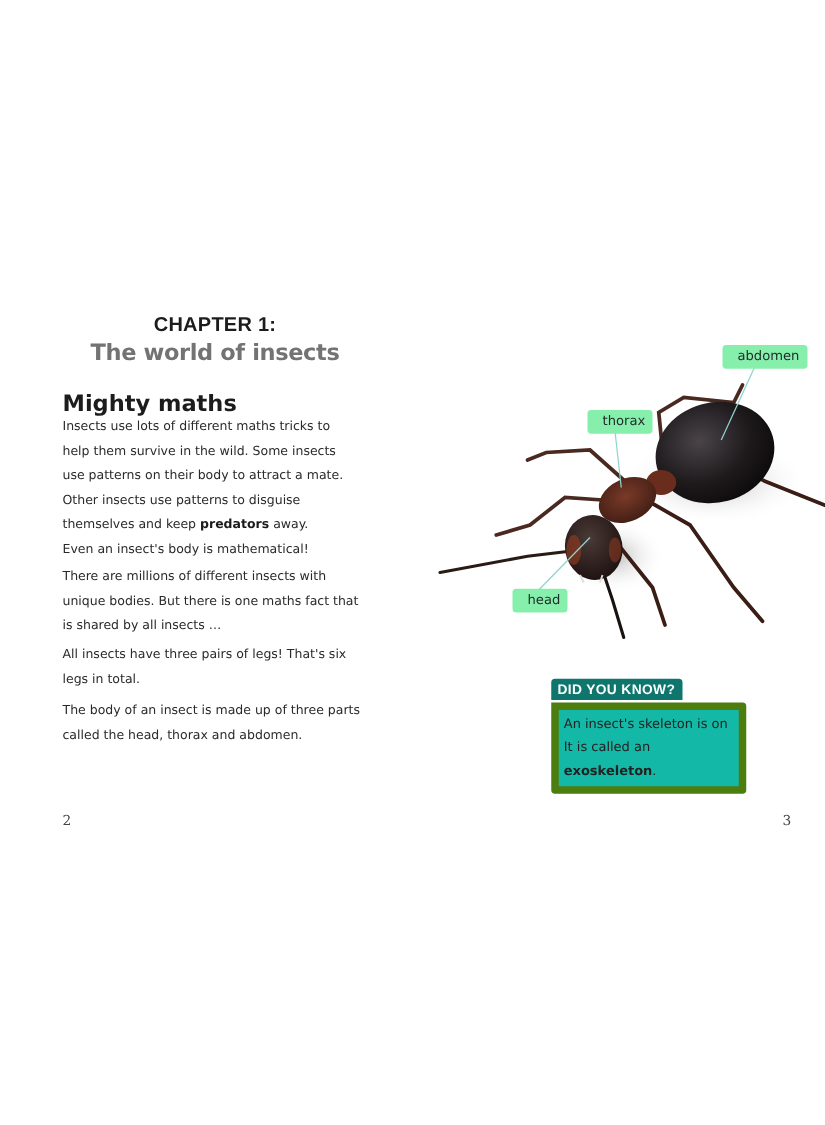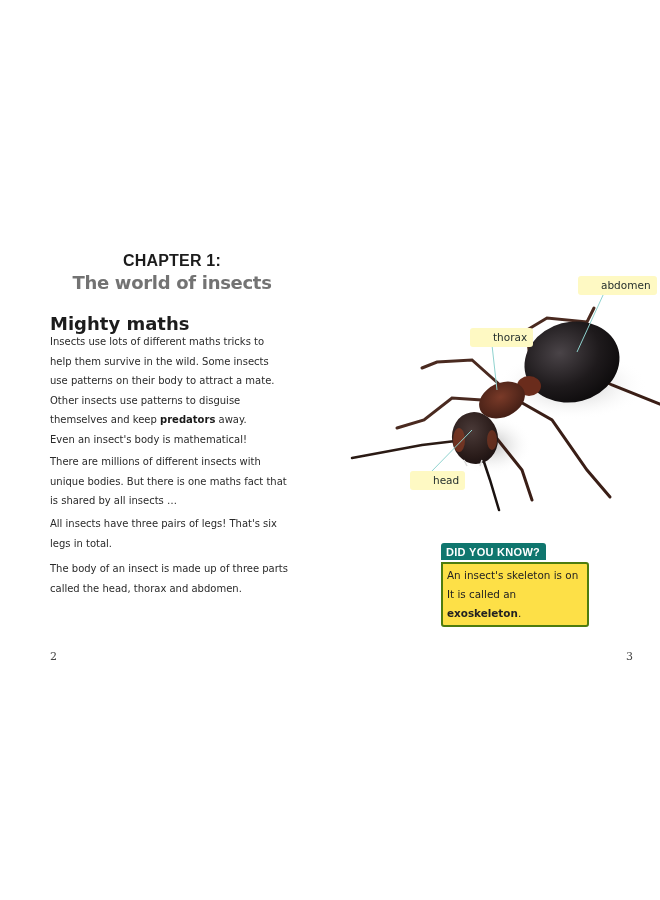--- a/index.html
+++ b/index.html
@@ -78,25 +78,25 @@
     .page-num.right { left: 614px; }
 
     
     .ant-figure {
       position: absolute;
       left: 330px; top: 290px;
       width: 330px; height: 230px;
     }
     .callout {
       position: absolute;
-      background: #fef9c3;
+      background: #86efac;
       color: #1f2a2a;
       font-family: "DejaVu Sans", sans-serif;
       font-size: 10.5px;
-      padding: 2px 6px 3px 23px;
+      padding: 2px 6px 3px 12px;
       border-radius: 3px;
       line-height: 14px;
     }
     .callout-abdomen { left: 566px; top: 276px; }
     .callout-thorax { left: 458px; top: 328px; }
     .callout-head { left: 398px; top: 471px; }
 
     .leader {
       position: absolute;
       pointer-events: none;
@@ -113,28 +113,28 @@
       font-size: 11px;
       letter-spacing: 0.3px;
       padding: 2px 6px 1px 5px;
       border-radius: 3px 3px 0 0;
       line-height: 14px;
     }
     .dyk-box {
       position: absolute;
       left: 429px; top: 562px;
       width: 138px;
-      border: 2px solid #4d7c0f;
+      border: 6px solid #4d7c0f;
       border-radius: 0 3px 3px 3px;
       padding: 2px 2px 2px 4px;
       font-family: "DejaVu Sans", sans-serif;
       font-size: 10.4px;
       line-height: 19px;
       color: #222;
-      background: #fde047;
+      background: #14b8a6;
     }
     .dyk-box b { font-weight: bold; }
   </style>
 </head>
 <body>
 
 <div class="spread">
 
   <div class="chapter-label">CHAPTER 1:</div>
   <div class="chapter-title">The world of insects</div>

